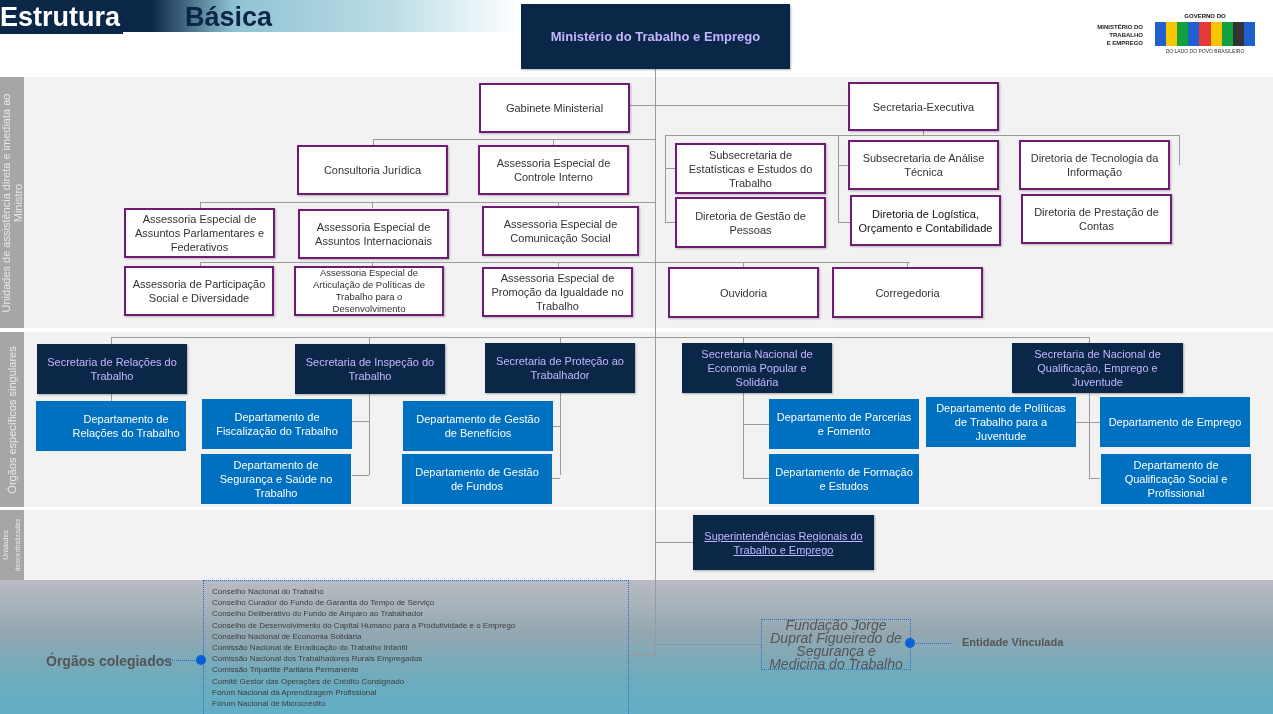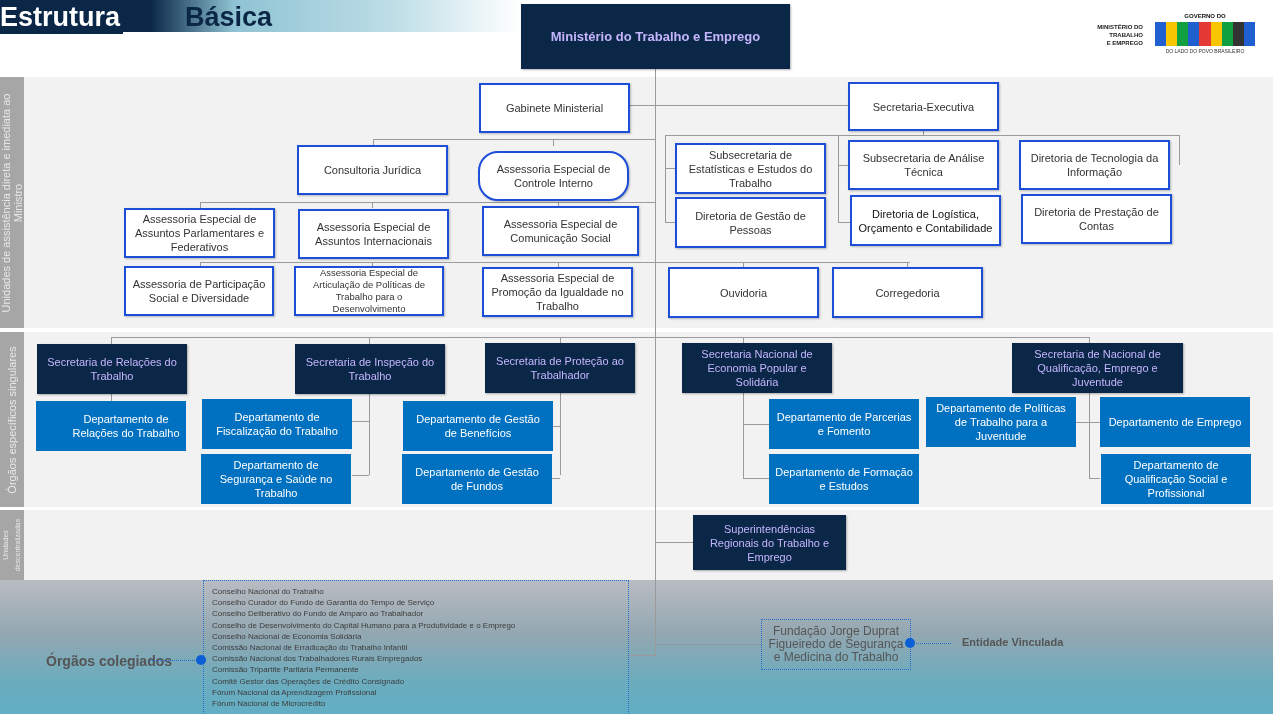--- a/index.html
+++ b/index.html
@@ -2,21 +2,21 @@
 <html><head>
 <meta charset="utf-8">
 <style>
   html,body{margin:0;padding:0;}
   body{width:1273px;height:714px;position:relative;overflow:hidden;background:#ffffff;font-family:"Liberation Sans",sans-serif;}
   .abs{position:absolute;}
   .band{position:absolute;left:0;width:1273px;background:#f2f2f2;}
   .band-label{position:absolute;left:0;width:24px;background:#a6a6a6;}
   .band-label span{position:absolute;left:50%;top:50%;transform:translate(-50%,-50%) rotate(-90deg);white-space:nowrap;color:#e8e8e8;text-align:center;line-height:12px;}
   .box{position:absolute;display:flex;align-items:center;justify-content:center;text-align:center;box-sizing:border-box;font-size:11px;line-height:14px;padding:2px 6px;}
-  .wb{background:#ffffff;border:2px solid #1d4ed8;color:#333;box-shadow:1px 1px 2px rgba(0,0,0,0.25);}
+  .wb{background:#ffffff;border:2px solid #701a75;color:#333;box-shadow:1px 1px 2px rgba(0,0,0,0.25);}
   .db{background:#0b2748;color:#c4b5fd;box-shadow:1px 1px 2px rgba(0,0,0,0.3);}
   .bb{background:#0070c0;color:#ffffff;}
   .ln{position:absolute;background:#9a9a9a;}
   .hdr{position:absolute;top:0;left:0;height:32px;width:520px;background:linear-gradient(90deg,#2a85a8 0%,#0b2748 6%,#0b2748 29%,#8fc3d3 45%,#bcdde6 75%,#ffffff 100%);}
   .title1{position:absolute;left:0;top:0;height:34px;background:#0b2748;color:#fff;font-size:27px;font-weight:bold;line-height:34px;padding:0 3px 0 0;}
   .title2{position:absolute;left:155px;top:0;height:34px;color:#0b2748;font-size:27px;font-weight:bold;line-height:34px;margin-left:30px;}
   .bottom{position:absolute;left:0;top:580px;width:1273px;height:134px;background:linear-gradient(180deg,#b9bcc2 0%,#93a7b1 40%,#6cacbe 75%,#62aec4 100%);}
   .dotbox{position:absolute;border:1.5px dotted #1f6fd1;box-sizing:border-box;}
   .dot{position:absolute;width:10px;height:10px;border-radius:50%;background:#0a5fd6;}
   .dline{position:absolute;border-top:1.5px dotted #1f6fd1;height:0;}
@@ -113,21 +113,21 @@
 <div class="ln" style="left:1089px;top:478px;width:11px;height:1px;"></div>
 <div class="ln" style="left:655px;top:542px;width:38px;height:1px;"></div>
 <div class="ln" style="left:628px;top:655px;width:28px;height:1px;"></div>
 <div class="abs" style="left:656px;top:644px;width:105px;border-top:1px dotted #8a8a8a;"></div>
 
 <div class="box db" style="left:521px;top:4px;width:269px;height:65px;font-size:13px;font-weight:bold;">Ministério do Trabalho e Emprego</div>
 
 <div class="box wb" style="left:479px;top:83px;width:151px;height:50px;">Gabinete Ministerial</div>
 <div class="box wb" style="left:848px;top:82px;width:151px;height:49px;">Secretaria-Executiva</div>
 <div class="box wb" style="left:297px;top:145px;width:151px;height:50px;">Consultoria Jurídica</div>
-<div class="box wb" style="left:478px;top:151px;width:151px;height:50px;border-radius:20px;">Assessoria Especial de Controle Interno</div>
+<div class="box wb" style="left:478px;top:145px;width:151px;height:50px;">Assessoria Especial de Controle Interno</div>
 <div class="box wb" style="left:124px;top:208px;width:151px;height:50px;">Assessoria Especial de Assuntos Parlamentares e Federativos</div>
 <div class="box wb" style="left:298px;top:209px;width:151px;height:50px;text-align:center;">Assessoria Especial de Assuntos Internacionais</div>
 <div class="box wb" style="left:482px;top:206px;width:157px;height:50px;">Assessoria Especial de Comunicação Social</div>
 <div class="box wb" style="left:124px;top:266px;width:150px;height:50px;">Assessoria de Participação Social e Diversidade</div>
 <div class="box wb" style="left:294px;top:266px;width:150px;height:50px;font-size:9.5px;line-height:12px;">Assessoria Especial de Articulação de Políticas de Trabalho para o Desenvolvimento</div>
 <div class="box wb" style="left:482px;top:267px;width:151px;height:50px;">Assessoria Especial de Promoção da Igualdade no Trabalho</div>
 <div class="box wb" style="left:668px;top:267px;width:151px;height:51px;">Ouvidoria</div>
 <div class="box wb" style="left:832px;top:267px;width:151px;height:51px;">Corregedoria</div>
 <div class="box wb" style="left:675px;top:143px;width:151px;height:51px;">Subsecretaria de Estatísticas e Estudos do Trabalho</div>
 <div class="box wb" style="left:675px;top:197px;width:151px;height:51px;">Diretoria de Gestão de Pessoas</div>
@@ -149,36 +149,36 @@
 
 <div class="box db" style="left:682px;top:343px;width:150px;height:50px;">Secretaria Nacional de Economia Popular e Solidária</div>
 <div class="box bb" style="left:769px;top:399px;width:150px;height:50px;">Departamento de Parcerias e Fomento</div>
 <div class="box bb" style="left:769px;top:454px;width:150px;height:50px;">Departamento de Formação e Estudos</div>
 
 <div class="box db" style="left:1012px;top:343px;width:171px;height:50px;">Secretaria de Nacional de Qualificação, Emprego e Juventude</div>
 <div class="box bb" style="left:926px;top:397px;width:150px;height:50px;">Departamento de Políticas de Trabalho para a Juventude</div>
 <div class="box bb" style="left:1100px;top:397px;width:150px;height:50px;">Departamento de Emprego</div>
 <div class="box bb" style="left:1101px;top:454px;width:150px;height:50px;">Departamento de Qualificação Social e Profissional</div>
 
-<div class="box db" style="left:693px;top:515px;width:153px;height:55px;">Superintendências Regionais do Trabalho e Emprego</div>
+<div class="box db" style="left:693px;top:515px;width:181px;height:55px;text-decoration:underline;">Superintendências Regionais do Trabalho e Emprego</div>
 
 <div class="dotbox" style="left:203px;top:580px;width:426px;height:134px;border-bottom:none;"></div>
 <div class="coleg-list">
   <div>Conselho Nacional do Trabalho</div>
   <div>Conselho Curador do Fundo de Garantia do Tempo de Serviço</div>
   <div>Conselho Deliberativo do Fundo de Amparo ao Trabalhador</div>
   <div>Conselho de Desenvolvimento do Capital Humano para a Produtividade e o Emprego</div>
   <div>Conselho Nacional de Economia Solidária</div>
   <div>Comissão Nacional de Erradicação do Trabalho Infantil</div>
   <div>Comissão Nacional dos Trabalhadores Rurais Empregados</div>
   <div>Comissão Tripartite Paritária Permanente</div>
   <div>Comitê Gestor das Operações de Crédito Consignado</div>
   <div>Fórum Nacional da Aprendizagem Profissional</div>
   <div>Fórum Nacional de Microcrédito</div>
 </div>
 <div class="abs" style="left:46px;top:653px;font-size:14px;font-weight:bold;color:#555;">Órgãos colegiados</div>
 <div class="dline" style="left:149px;top:660px;width:52px;"></div>
 <div class="dot" style="left:196px;top:655px;"></div>
 
-<div class="box dotbox" style="left:761px;top:619px;width:150px;height:51px;font-size:12px;line-height:13px;color:#555;background:transparent;">Fundação Jorge Duprat Figueiredo de Segurança e Medicina do Trabalho</div>
+<div class="box dotbox" style="left:761px;top:619px;width:150px;height:51px;font-size:14px;line-height:13px;color:#555;background:transparent;font-style:italic;">Fundação Jorge Duprat Figueiredo de Segurança e Medicina do Trabalho</div>
 <div class="dot" style="left:905px;top:638px;"></div>
 <div class="dline" style="left:913px;top:643px;width:38px;"></div>
 <div class="abs" style="left:962px;top:636px;font-size:11px;font-weight:bold;color:#555;">Entidade Vinculada</div>
 
 </body></html>

